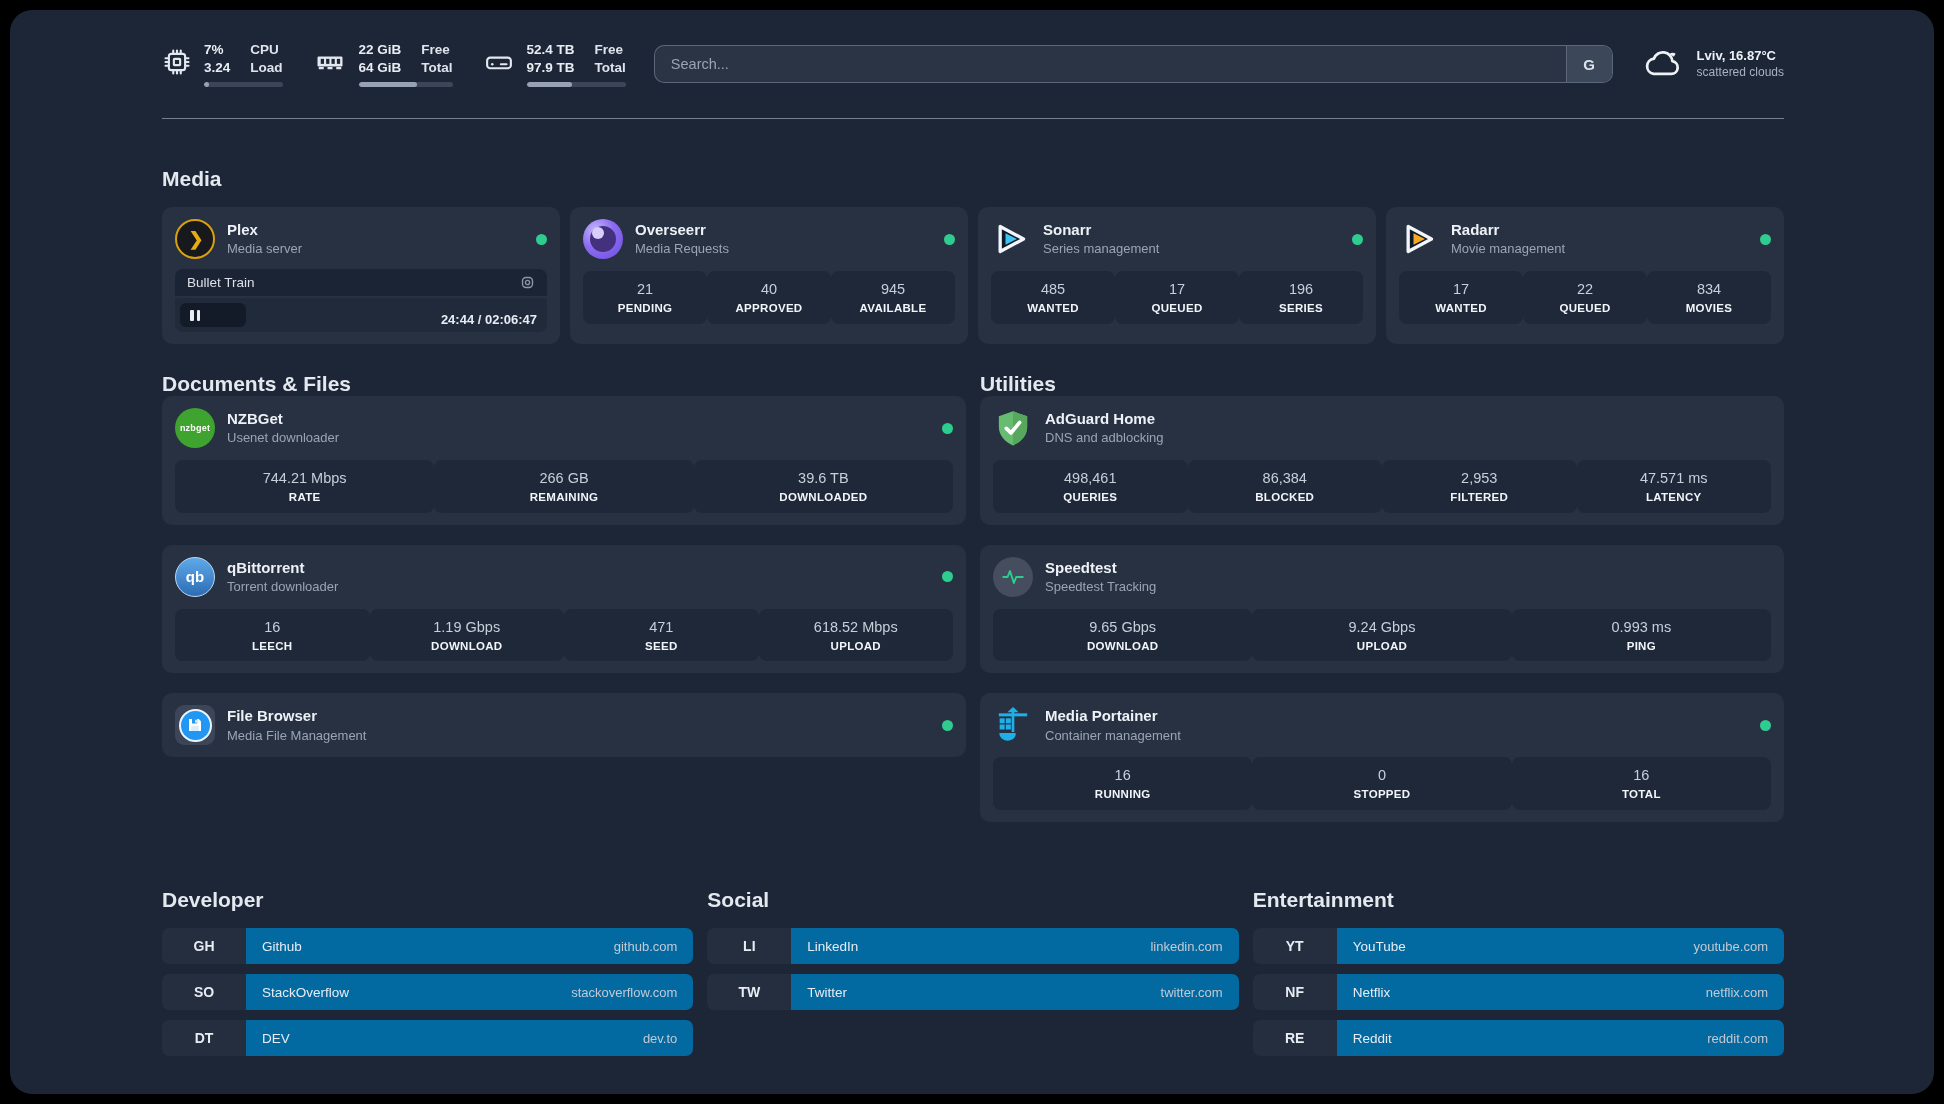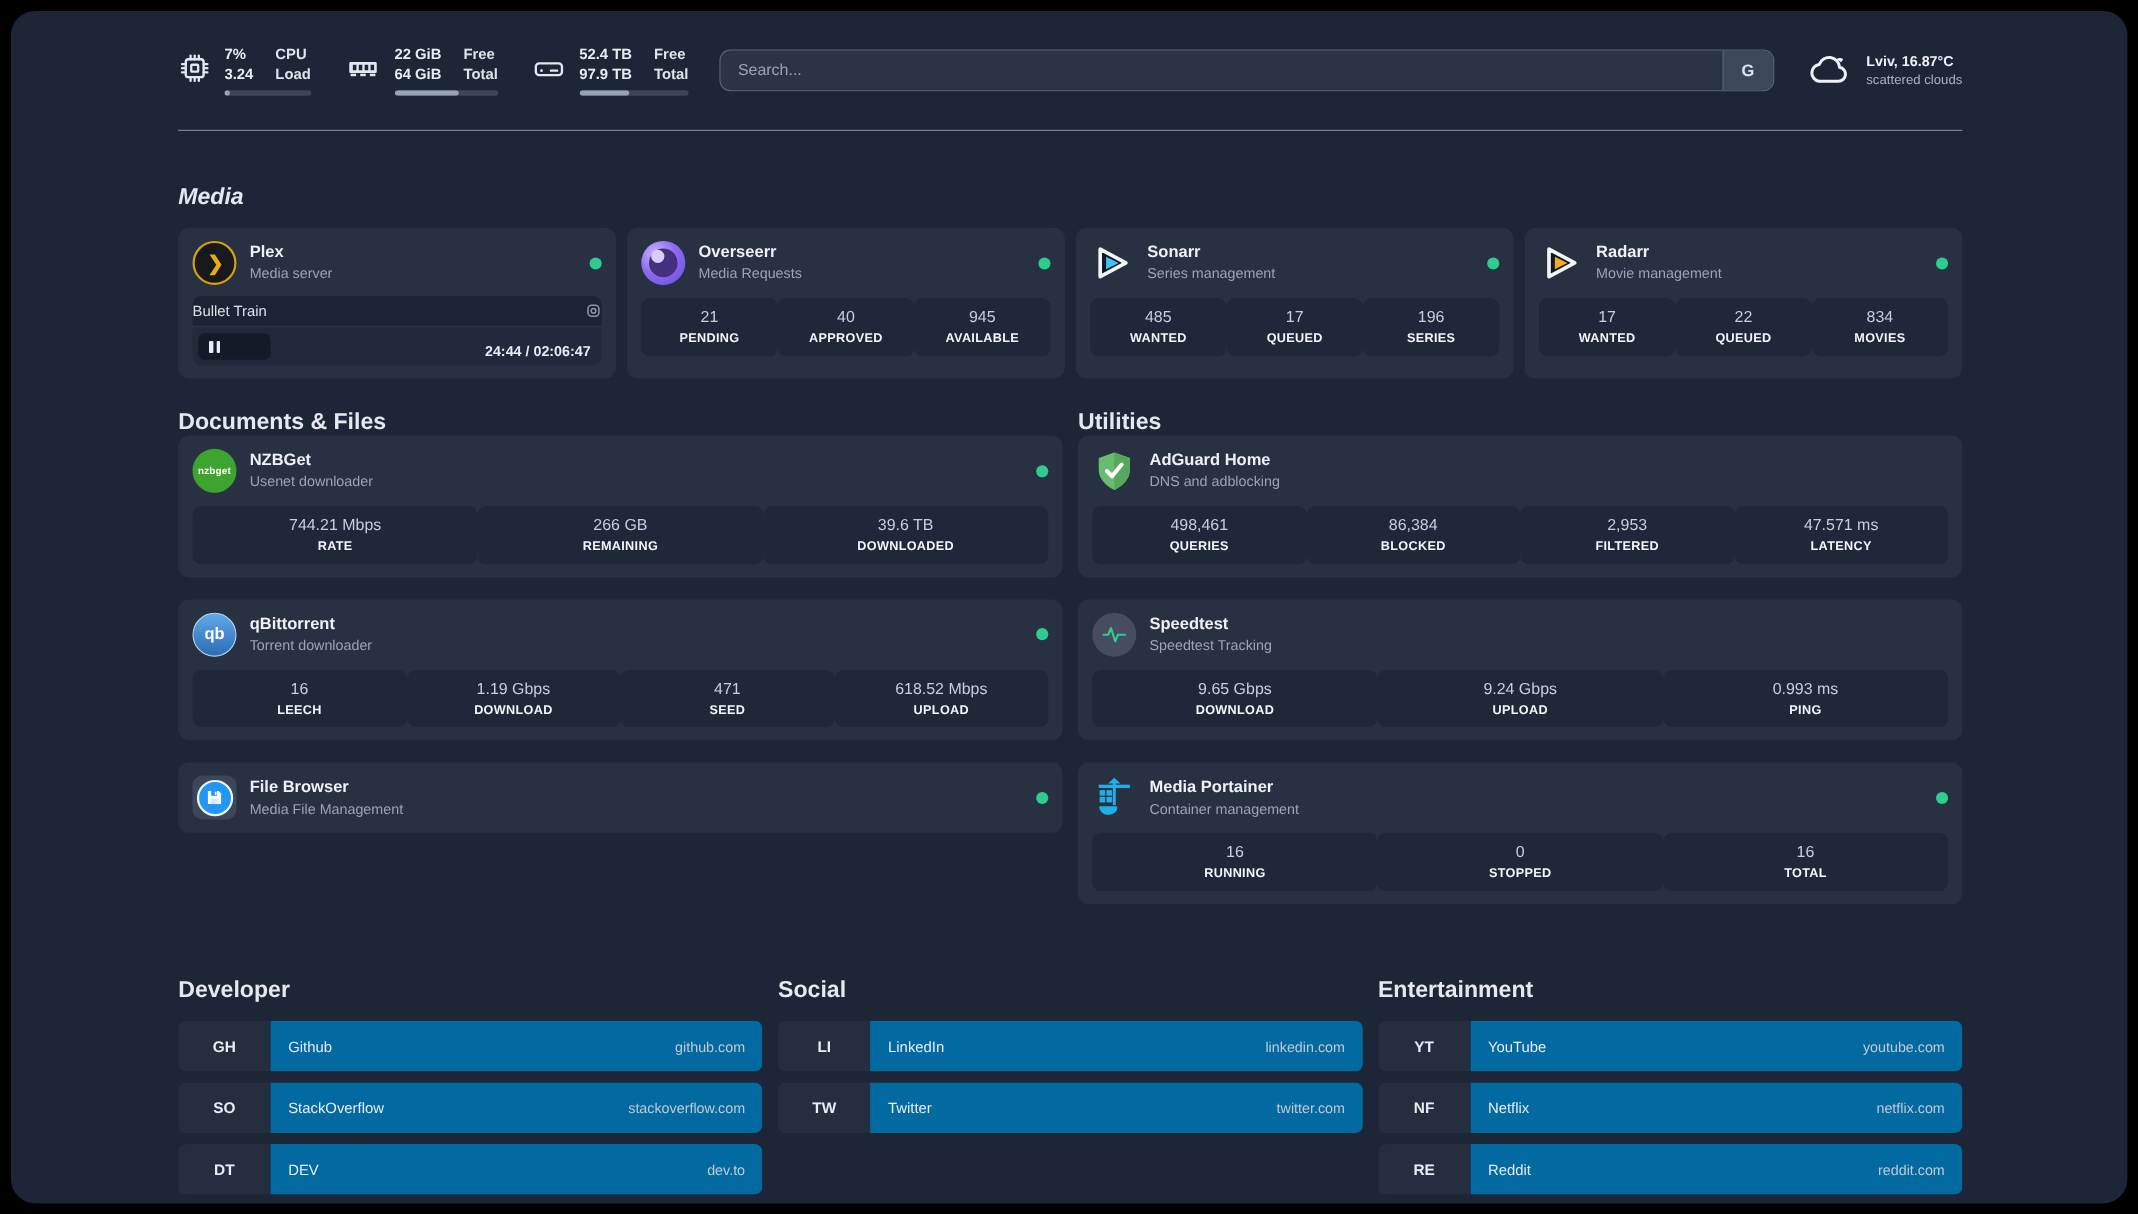--- a/index.html
+++ b/index.html
@@ -23,21 +23,21 @@
   .searchwrap input::placeholder { color:#9aa4b4; }
   .gbtn { width:46px; display:flex; align-items:center; justify-content:center; background:#3c4759; color:#dde3ec; font-size:15px; font-weight:600; cursor:pointer; border-left:1px solid rgba(148,163,184,.35); }
   .weather { display:flex; align-items:center; gap:12px; }
   .weather-txt { display:flex; flex-direction:column; line-height:1.3; }
   .w-loc { font-size:13px; color:#eef1f7; font-weight:600; }
   .w-cond { font-size:12px; color:#a8b1c0; }
   .divider { margin-top:30px; border-bottom:1.5px solid rgba(190,200,215,.55); }
 
   
   .sec-title { font-size:21px; font-weight:600; color:#e4e9f0; }
-  .media-title { margin-top:48px; margin-bottom:16px;font-style:italic; }
+  .media-title { margin-top:48px; margin-bottom:16px; }
   .grid4 { display:grid; grid-template-columns:repeat(4,1fr); gap:10px; }
   .two-col { display:grid; grid-template-columns:1fr 1fr; gap:14px; margin-top:28px; }
   .col-title { }
   .col-cards { display:flex; flex-direction:column; gap:20px; }
 
   
   .card { background:#273142; border-radius:10px; padding:12px 13px; cursor:pointer; }
   .card-head { display:flex; align-items:center; gap:12px; }
   .meta { display:flex; flex-direction:column; line-height:1.35; }
   .sname { font-size:15px; font-weight:600; color:#eef1f6; }
@@ -56,32 +56,32 @@
   .ovr::before { content:""; position:absolute; inset:7px; border-radius:50%; background:#43317e; }
   .ovr::after { content:""; position:absolute; width:12px; height:12px; left:9px; top:8px; border-radius:50%; background:#d8cdfb; }
   .nzb { background:#3fa32f; color:#fff; font-size:9px; font-weight:700; letter-spacing:.2px; }
   .qb { background:linear-gradient(180deg,#5ea9e9,#2d6cb4); color:#fff; font-size:15px; font-weight:700; border:1.5px solid #bcd9f3; }
   .spd { background:#454d5f; }
   .fb-wrap { width:40px; height:40px; border-radius:9px; background:#3c4658; display:flex; align-items:center; justify-content:center; flex:0 0 auto; }
   .fb { width:33px; height:33px; background:#2196f3; border:2.5px solid #eaf4fd; }
 
   
   .np { margin-top:10px; }
-  .np-top { background:#1b2434; border-radius:8px 8px 0 0; padding:6px 0; display:flex; align-items:flex-start; justify-content:space-between;gap:15px; }
+  .np-top { background:#1b2434; border-radius:8px 8px 0 0; padding:6px 12px; display:flex; align-items:flex-start; justify-content:space-between;gap:15px; }
   .np-title { font-size:13.5px; color:#dbe0e8; }
   .np-bottom { background:#202a3b; border-radius:0 0 8px 8px; margin-top:2px; padding:5px 10px 5px 5px; display:flex; align-items:flex-end; justify-content:space-between; }
   .pause-chip { width:66px; height:24px; border-radius:6px; background:#131b29; display:flex; align-items:center; justify-content:flex-start; padding-left:10px; gap:3px; cursor:pointer; }
   .pbar { width:3.5px; height:11px; background:#e8ecf3; border-radius:1px; }
   .np-time { font-size:13px; font-weight:700; color:#e8ecf3; }
   .gear { display:flex; cursor:pointer; }
 
   
   .three-col { display:grid; grid-template-columns:repeat(3,1fr); gap:14px; margin-top:66px; }
   .bk-rows { display:flex; flex-direction:column; gap:10px; margin-top:16px; }
-  .bk-row { display:flex; height:46px; border-radius:7px; overflow:hidden; cursor:pointer;justify-content:center; }
+  .bk-row { display:flex; height:36px; border-radius:7px; overflow:hidden; cursor:pointer;justify-content:center; }
   .bk-abbr { width:84px; background:#242e3f; display:flex; align-items:center; justify-content:center; font-size:14px; font-weight:600; color:#e8ecf3; flex:0 0 auto; }
   .bk-pill { flex:1; background:#0369a1; display:flex; align-items:center; justify-content:space-between; padding:0 16px; }
   .bk-name { font-size:13.5px; color:#e8ecf3; }
   .bk-url { font-size:13px; color:#c2c9d4; }
 </style>
 </head>
 <body>
 
 <div class="panel">
 <div class="content">

